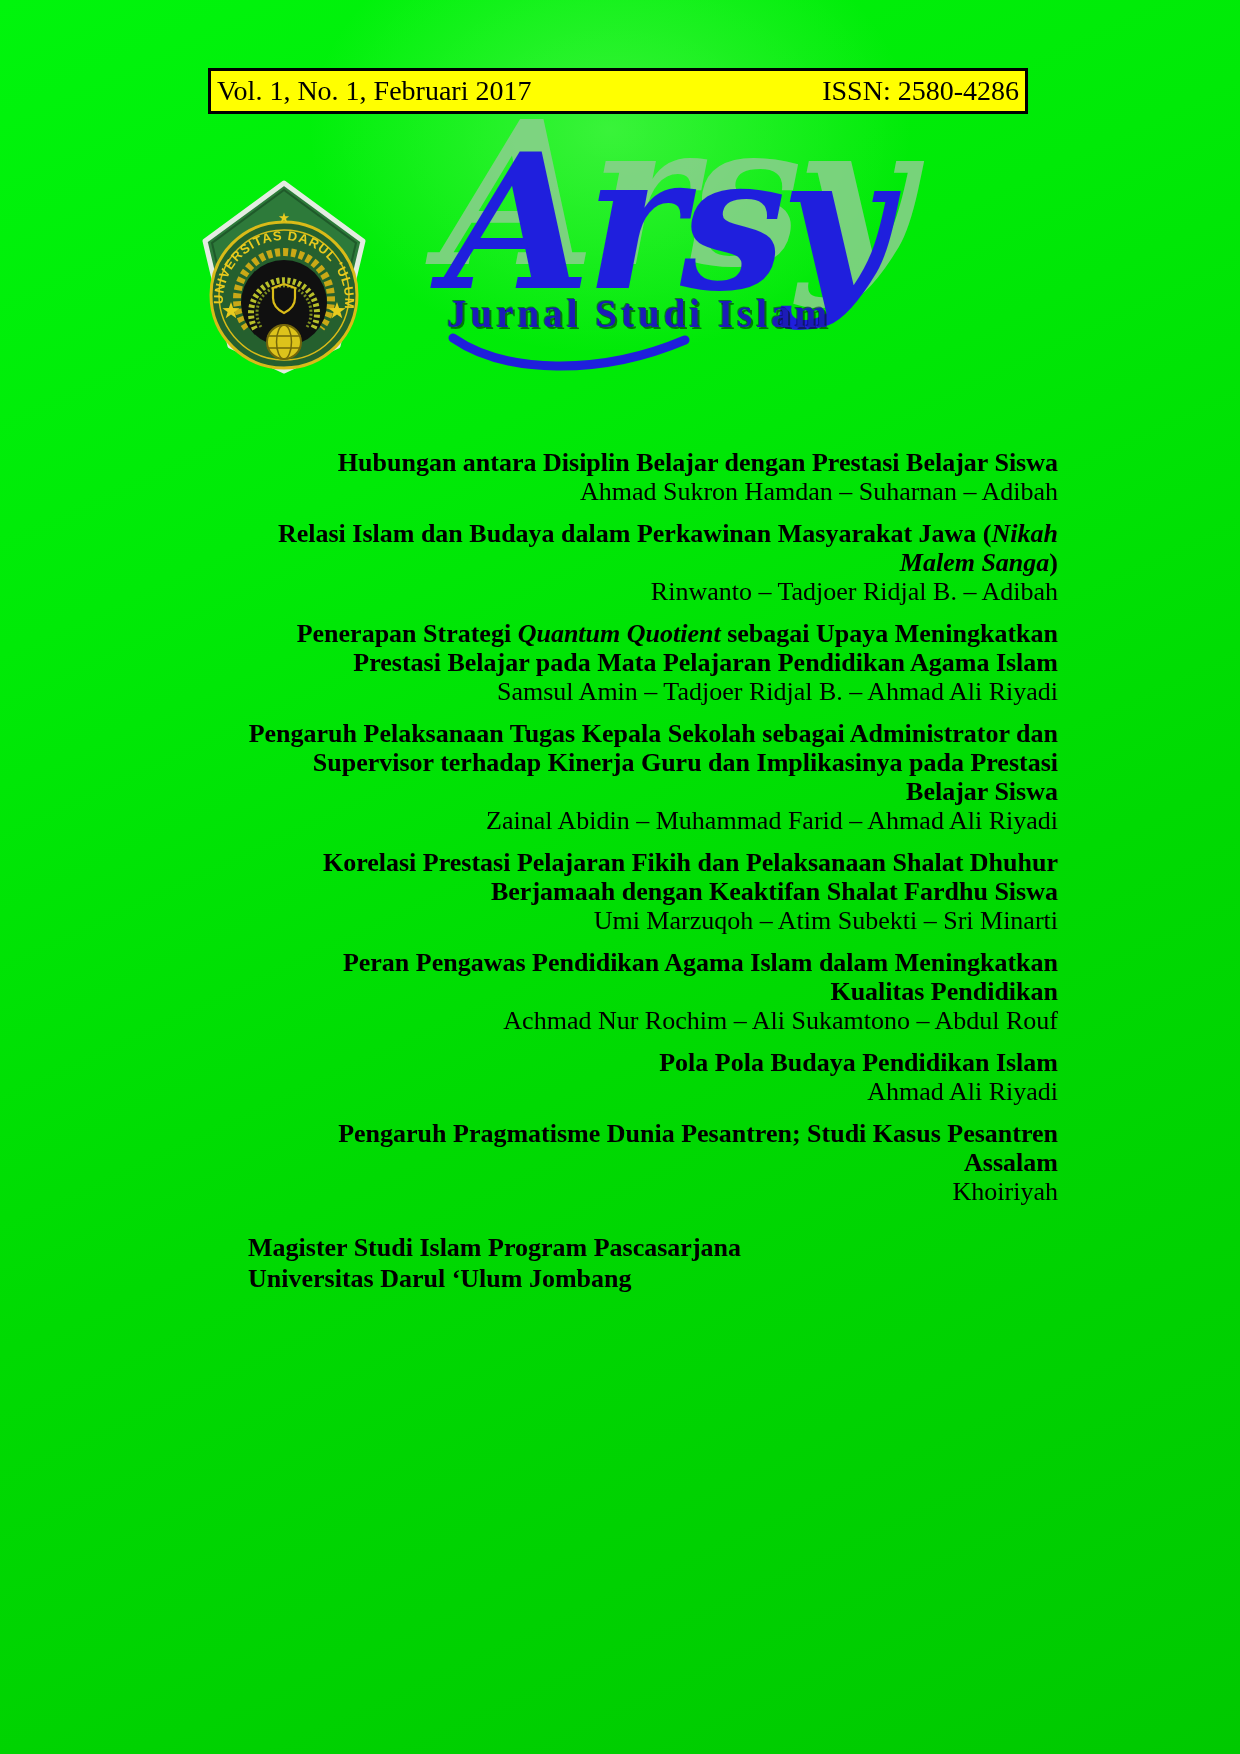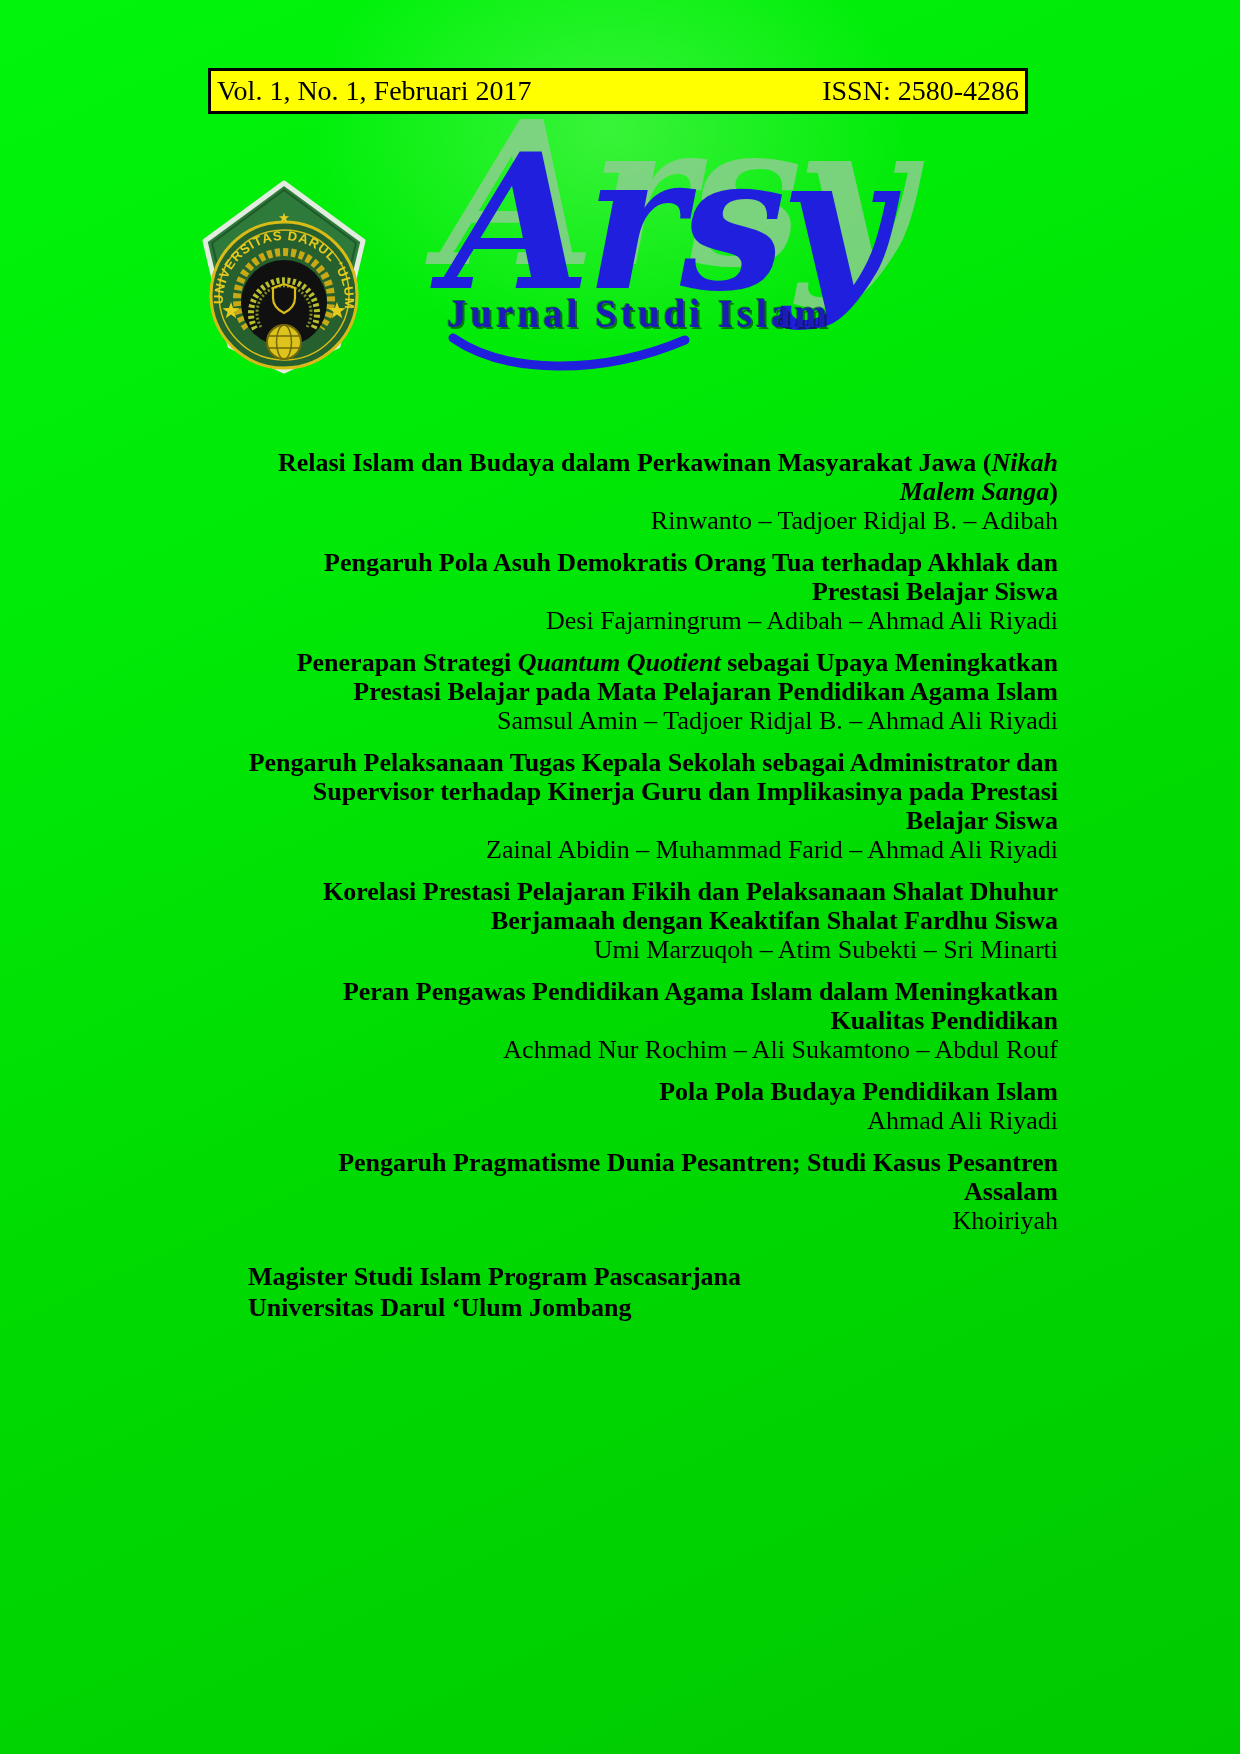--- a/index.html
+++ b/index.html
@@ -89,30 +89,30 @@
     <div class="arsy ghost" aria-hidden="true">Arsy</div>
     <div class="arsy main">Arsy</div>
     <svg class="swash" width="250" height="56" aria-hidden="true">
       <path d="M 8 12 C 60 48, 155 50, 240 14" fill="none" stroke="#1f1fdd" stroke-width="9" stroke-linecap="round"></path>
     </svg>
   </div>
   <div class="subtitle">Jurnal Studi Islam</div>
 
   <div class="toc">
 
+    <div class="entry">
+      <div class="title"><span>Hubungan antara Disiplin Belajar dengan Prestasi Belajar Siswa</span></div>
+      <div class="authors">Ahmad Sukron Hamdan – Suharnan – Adibah</div>
+    </div>
 
     <div class="entry">
       <div class="title"><span>Relasi Islam dan Budaya dalam Perkawinan Masyarakat Jawa (</span><span class="italic">Nikah Malem Sanga</span><span>)</span></div>
       <div class="authors">Rinwanto – Tadjoer Ridjal B. – Adibah</div>
     </div>
 
-    <div class="entry">
-      <div class="title"><span>Pengaruh Pola Asuh Demokratis Orang Tua terhadap Akhlak dan Prestasi Belajar Siswa</span></div>
-      <div class="authors">Desi Fajarningrum – Adibah – Ahmad Ali Riyadi</div>
-    </div>
 
     <div class="entry">
       <div class="title"><span>Penerapan Strategi </span><span class="italic">Quantum Quotient</span><span> sebagai Upaya Meningkatkan Prestasi Belajar pada Mata Pelajaran Pendidikan Agama Islam</span></div>
       <div class="authors">Samsul Amin – Tadjoer Ridjal B. – Ahmad Ali Riyadi</div>
     </div>
 
     <div class="entry">
       <div class="title"><span>Pengaruh Pelaksanaan Tugas Kepala Sekolah sebagai Administrator dan Supervisor terhadap Kinerja Guru dan Implikasinya pada Prestasi Belajar Siswa</span></div>
       <div class="authors">Zainal Abidin – Muhammad Farid – Ahmad Ali Riyadi</div>
     </div>

